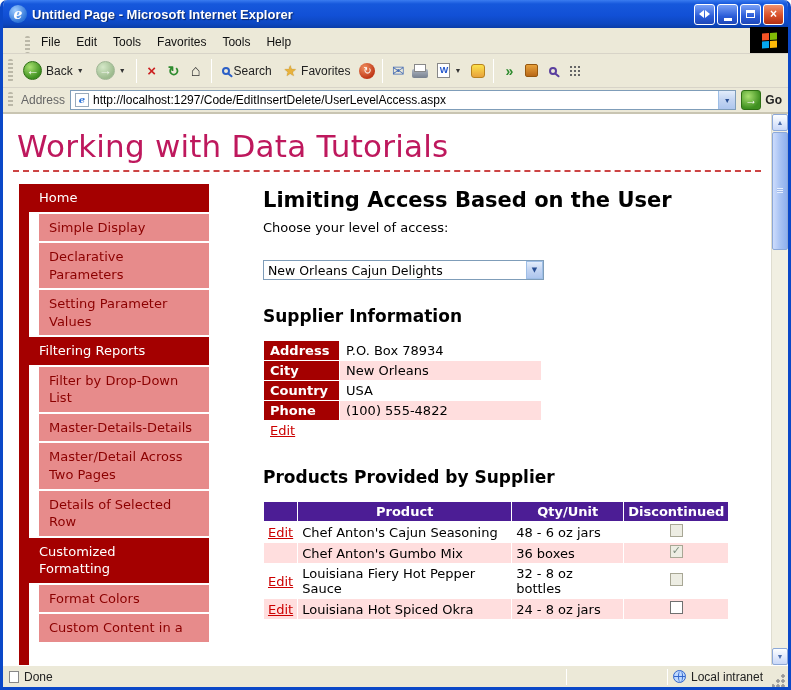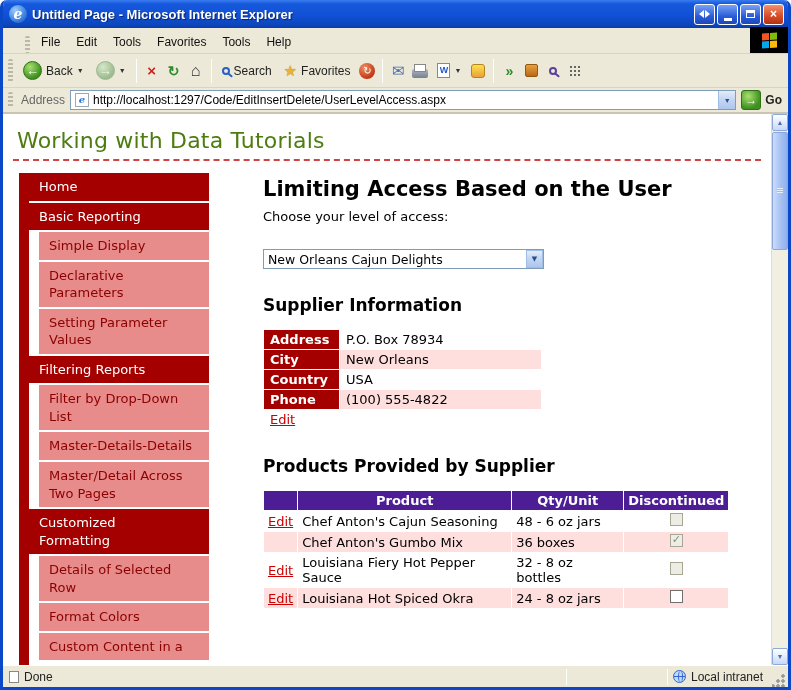--- a/index.html
+++ b/index.html
@@ -88,21 +88,21 @@
     font-size:7px; color:#294F93; cursor:pointer; }
   .go-btn { display:flex; align-items:center; gap:4px; font-size:12px; font-weight:bold; color:#222; cursor:pointer; }
   .go-ico { width:20px; height:20px; border-radius:3px; border:1px solid #2E7014; color:#fff; font-weight:bold;
     background:radial-gradient(circle at 35% 30%,#A8E06F,#3F9020 70%); display:flex; align-items:center; justify-content:center; }
 
   
   .viewport { flex:1; display:flex; min-height:0; background:#fff; }
   .page { flex:1; overflow:hidden; position:relative; background:#fff; font-family:"DejaVu Sans", sans-serif; }
 
   .page-header { display:flex; justify-content:space-between; padding:14px 6px 4px 14px; }
-  .site-title { font-size:22px; font-weight:normal; color:#4d7c0f; letter-spacing:.2px; white-space:nowrap; }
+  .site-title { font-size:31px; font-weight:normal; color:#be185d; letter-spacing:.2px; white-space:nowrap; }
   .breadcrumb { width:300px; font-size:12.5px; font-weight:bold; line-height:1.35; padding-top:4px; color:#000; }
   .breadcrumb a { color:#CC0000; text-decoration:underline; cursor:pointer; }
   .crumb-sep { color:#000; padding:0 2px; }
   .dashed-rule { border-bottom:2px dashed #CC4444; margin:2px 10px 0 10px; }
 
   .page-body { display:flex; padding-top:12px; }
 
   
   .sidebar { width:190px; margin-left:16px; flex-shrink:0; position:relative; font-size:13px; }
   .sidebar::before { content:""; position:absolute; left:0; top:0; width:10px; height:900px; background:#A40000; }
@@ -285,30 +285,29 @@
 
       <div class="page-header">
         <div class="site-title">Working with Data Tutorials</div>
       </div>
       <div class="dashed-rule"></div>
 
       <div class="page-body">
 
         <div class="sidebar">
           <div class="nav-row nav-sec">Home</div>
-          <div class="nav-row nav-sec">Basic Reporting</div>
           <div class="nav-row nav-item">Simple Display</div>
           <div class="nav-row nav-item">Declarative Parameters</div>
           <div class="nav-row nav-item">Setting Parameter Values</div>
           <div class="nav-row nav-sec">Filtering Reports</div>
           <div class="nav-row nav-item">Filter by Drop-Down List</div>
           <div class="nav-row nav-item">Master-Details-Details</div>
           <div class="nav-row nav-item">Master/Detail Across Two Pages</div>
+          <div class="nav-row nav-item">Details of Selected Row</div>
           <div class="nav-row nav-sec">Customized Formatting</div>
-          <div class="nav-row nav-item">Details of Selected Row</div>
           <div class="nav-row nav-item">Format Colors</div>
           <div class="nav-row nav-item">Custom Content in a</div>
         </div>
 
         <div class="content">
           <div class="page-title">Limiting Access Based on the User</div>
 
           <div class="access-label">Choose your level of access:</div>
           <div class="select">
             <span class="select-value">New Orleans Cajun Delights</span>

